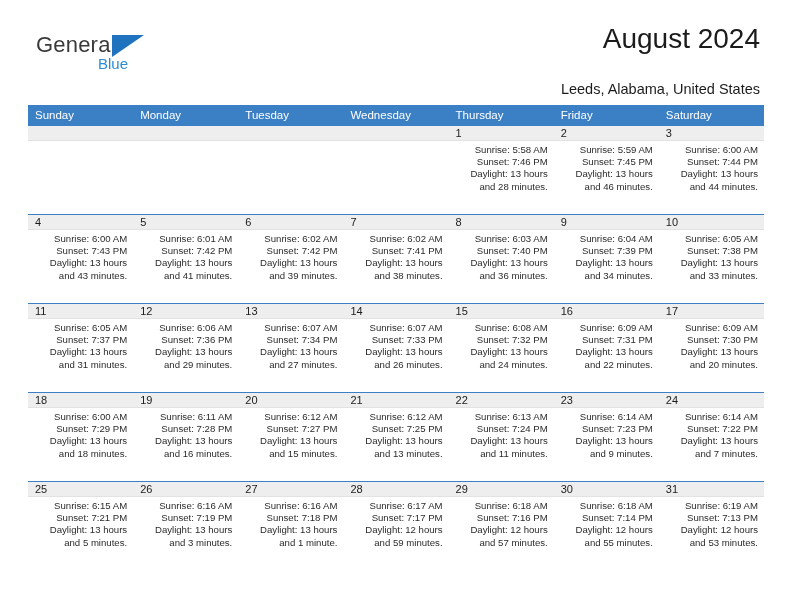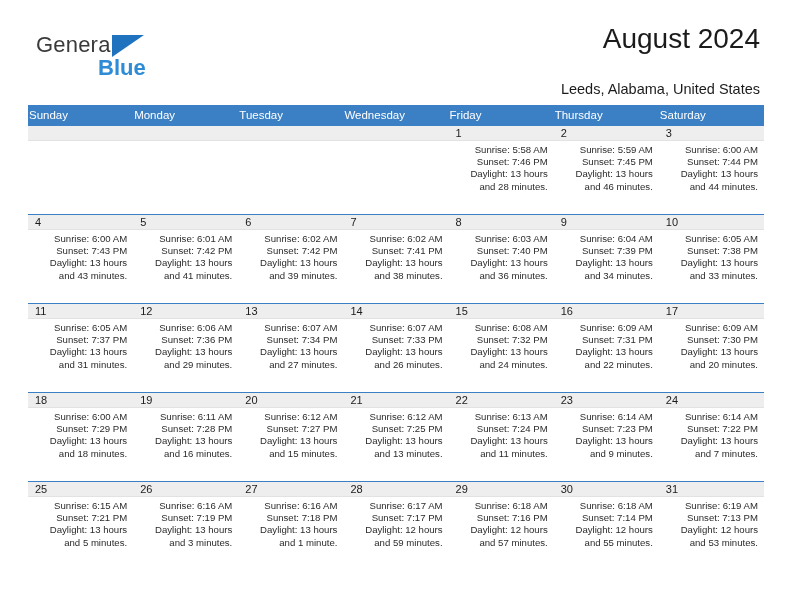--- a/index.html
+++ b/index.html
@@ -52,24 +52,23 @@
     top: 3px;
     width: 0;
     height: 0;
     border-left: 32px solid #1f72bd;
     border-bottom: 22px solid transparent;
   }
   .brand-blue {
     position: absolute;
     left: 62px;
     top: 23px;
-    font-size: 22px;
+    font-size: 15px;
     color: #2e8bd6;
     font-family: "Liberation Sans", sans-serif;
-    font-weight: bold;
   }
 
   .title-wrap {
     position: absolute;
     right: 4px;
     top: 0;
     text-align: right;
   }
   .cal-title {
     font-size: 28px;
@@ -96,21 +95,21 @@
   .dow-row {
     display: flex;
     background: #3b7fc4;
     height: 20px;
   }
   .dow {
     flex: 1 1 0;
     color: #ffffff;
     font-size: 11.5px;
     line-height: 20px;
-    padding-left: 1px;
+    padding-left: 7px;
     box-sizing: border-box;
     white-space: nowrap;
   }
   .week {
     display: flex;
     border-top: 1px solid #3b7fc4;
     height: 89px;
     box-sizing: border-box;
   }
   .week:first-of-type {
@@ -169,22 +168,22 @@
 
   </div>
 
   <div class="calendar">
 
     <div class="dow-row">
       <div class="dow">Sunday</div>
       <div class="dow">Monday</div>
       <div class="dow">Tuesday</div>
       <div class="dow">Wednesday</div>
+      <div class="dow">Thursday</div>
       <div class="dow">Friday</div>
-      <div class="dow">Thursday</div>
       <div class="dow">Saturday</div>
     </div>
 
     <div class="week">
       <div class="cell empty">
         <div class="daynum"></div>
         <div class="info">
           <div></div>
           <div></div>
           <div></div>

